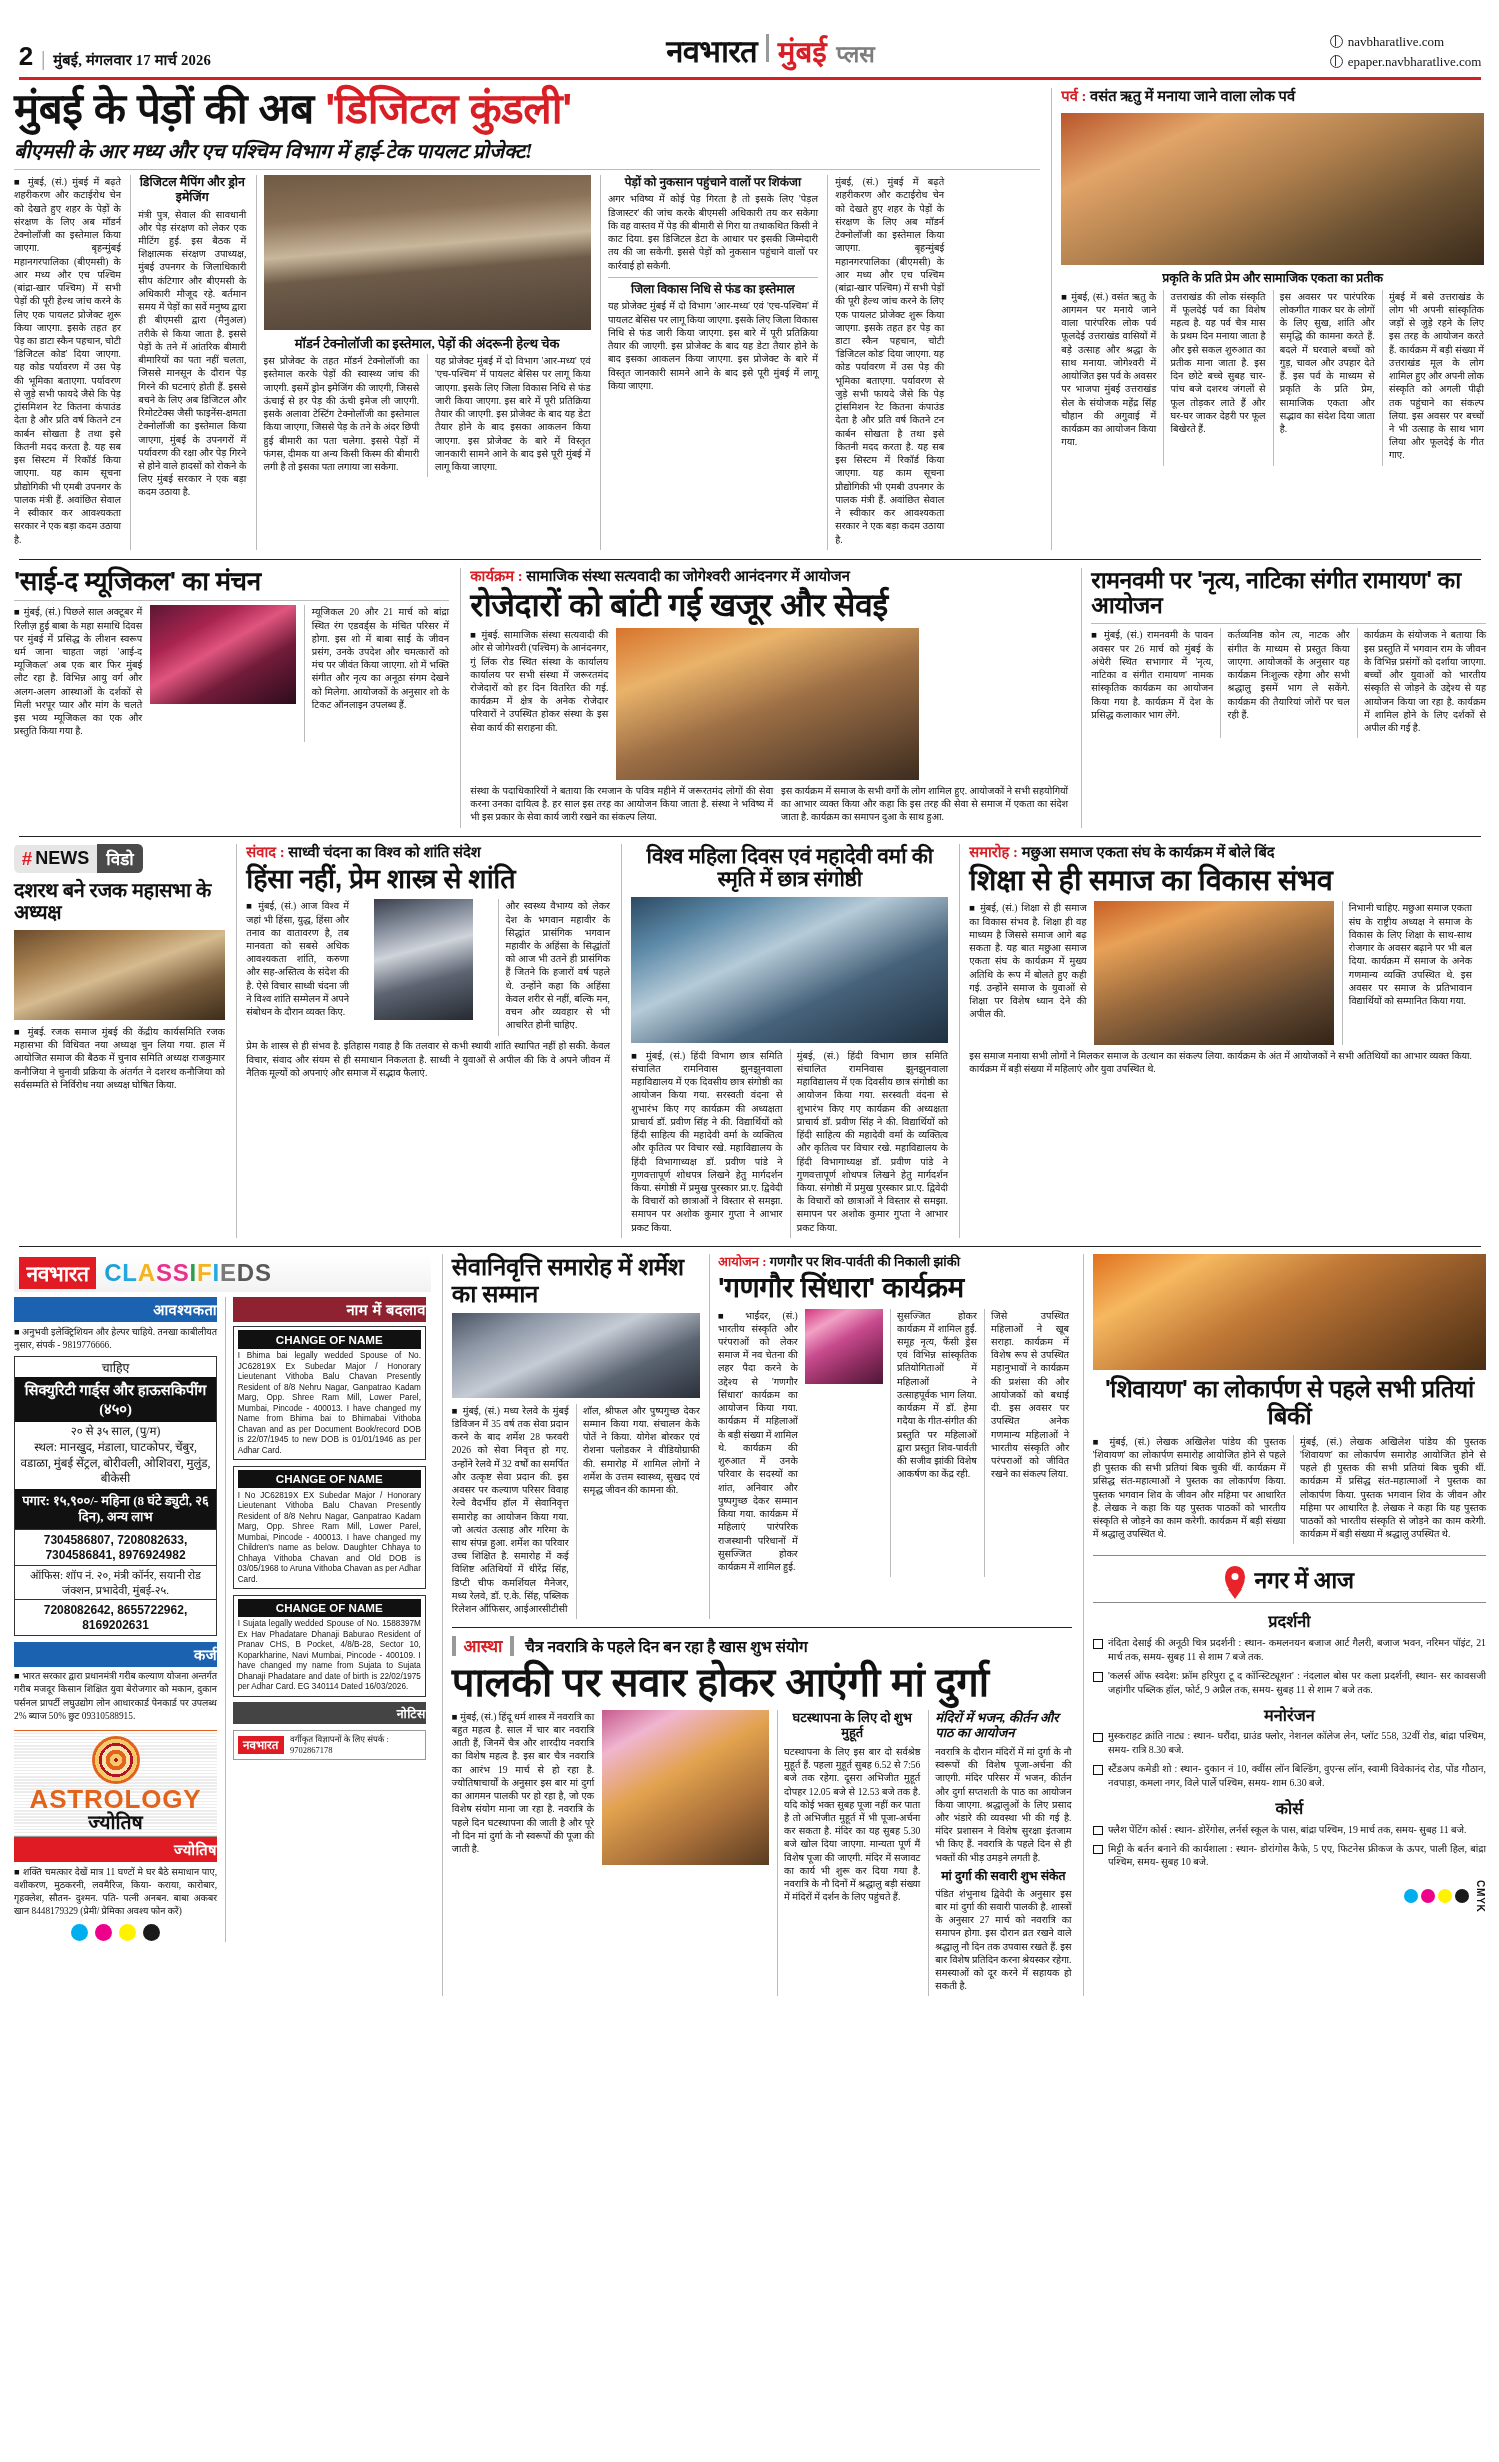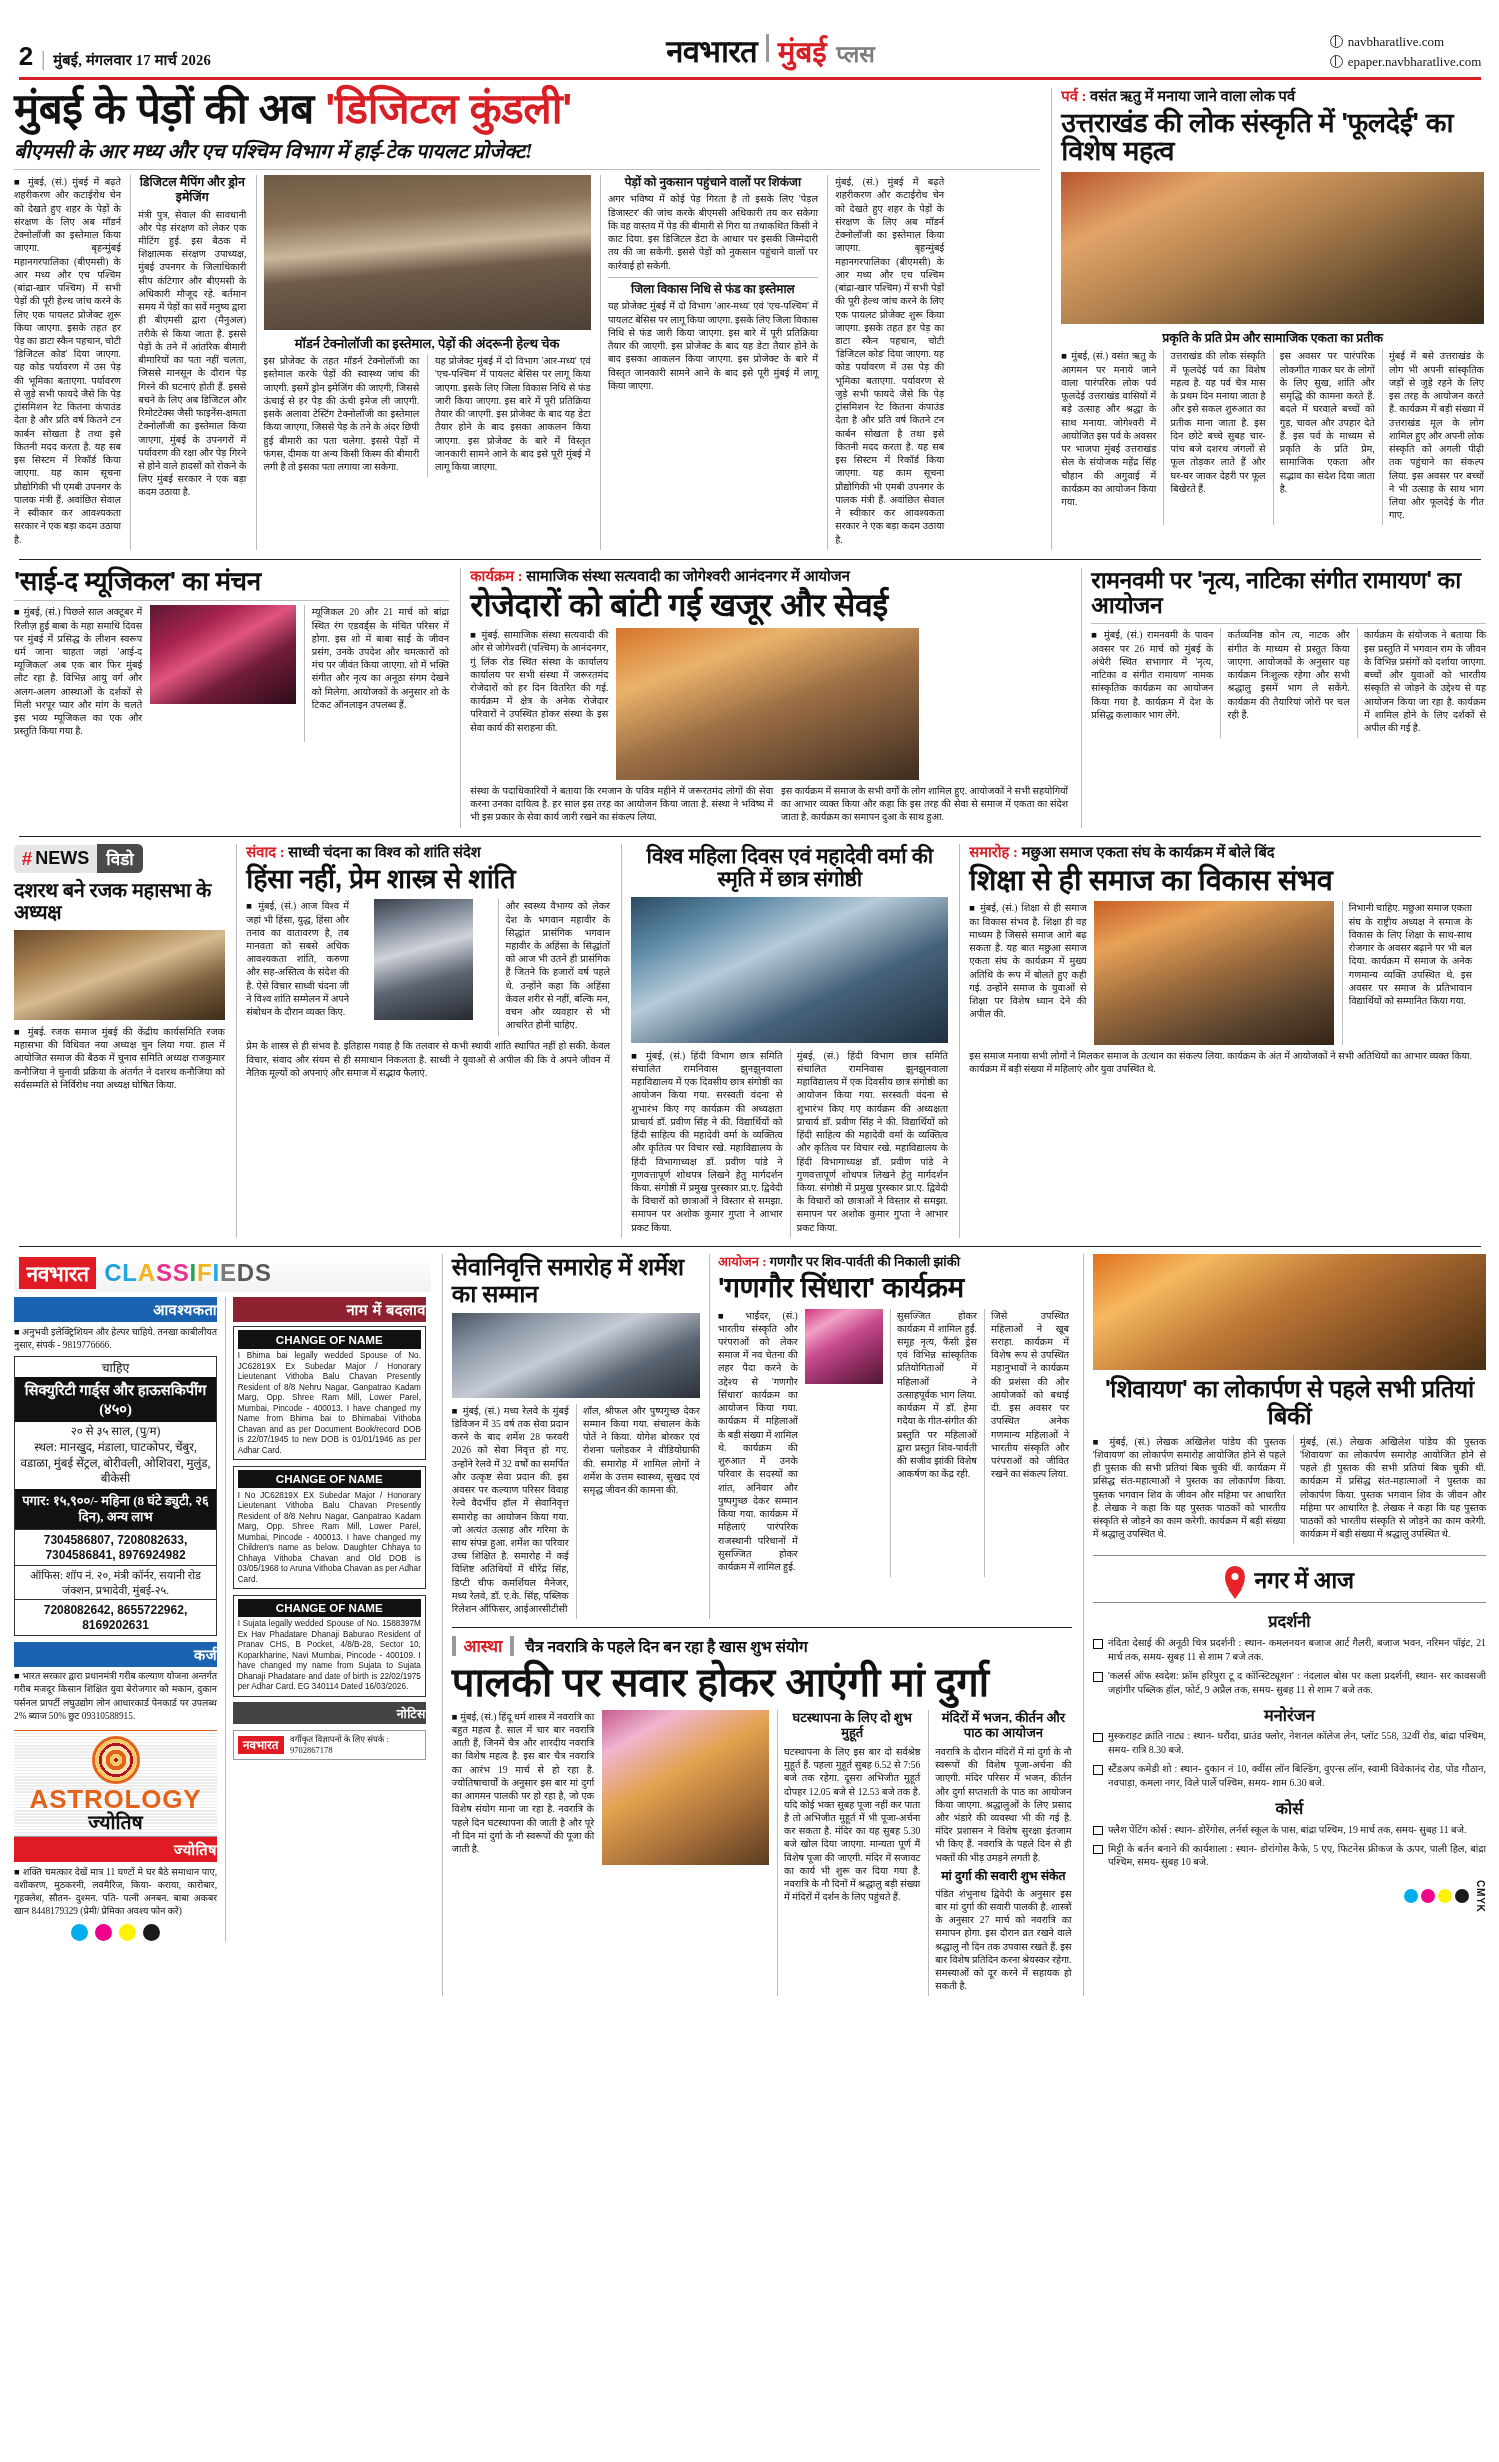--- a/index.html
+++ b/index.html
@@ -188,21 +188,20 @@
             </div>
         </div>
       </div>
     </div>
 
     <div style="width:432px;" class="vdiv">
       <div style="padding-left:9.3px;">
         <div class="kicker">
           <span class="k">पर्व :</span><span> वसंत ऋतु में मनाया जाने वाला लोक पर्व</span>
         </div>
-        <div class="hl" style="font-size:27px;margin-top:4.7px;">उत्तराखंड की लोक संस्कृति में 'फूलदेई' का विशेष महत्व</div>
         <div class="photo ph-uttara" style="height:152px;margin-top:7px;"></div>
         <div style="text-align:center;font-weight:bold;font-size:12.4px;line-height:1.2;margin:6.2px 0 3.9px;">प्रकृति के प्रति प्रेम और सामाजिक एकता का प्रतीक</div>
         <div style="display:flex;gap:7px;">
           <div class="body-txt" style="width:98px;">
               <p><span class="bull">■</span> <span>मुंबई, (सं.) वसंत ऋतु के आगमन पर मनाये जाने वाला पारंपरिक लोक पर्व फूलदेई उत्तराखंड वासियों में बड़े उत्साह और श्रद्धा के साथ मनाया. जोगेश्वरी में आयोजित इस पर्व के अवसर पर भाजपा मुंबई उत्तराखंड सेल के संयोजक महेंद्र सिंह चौहान की अगुवाई में कार्यक्रम का आयोजन किया गया.</span></p>
             </div>
           <div class="body-txt vdiv" style="width:98px;padding-left:6.2px;">
               <p>उत्तराखंड की लोक संस्कृति में फूलदेई पर्व का विशेष महत्व है. यह पर्व चैत्र मास के प्रथम दिन मनाया जाता है और इसे सकल शुरुआत का प्रतीक माना जाता है. इस दिन छोटे बच्चे सुबह चार-पांच बजे दशरथ जंगलों से फूल तोड़कर लाते हैं और घर-घर जाकर देहरी पर फूल बिखेरते हैं.</p>
             </div>
           <div class="body-txt vdiv" style="width:98px;padding-left:6.2px;">
@@ -503,21 +502,21 @@
             <div style="width:144px;" class="vdiv">
               <div style="padding-left:6.2px;">
                 <div style="text-align:center;font-weight:bold;font-size:13px;line-height:1.2;margin-bottom:3.9px;">घटस्थापना के लिए दो शुभ मुहूर्त</div>
                 <div class="body-txt">
                     <p>घटस्थापना के लिए इस बार दो सर्वश्रेष्ठ मुहूर्त हैं. पहला मुहूर्त सुबह 6.52 से 7:56 बजे तक रहेगा. दूसरा अभिजीत मुहूर्त दोपहर 12.05 बजे से 12.53 बजे तक है. यदि कोई भक्त सुबह पूजा नहीं कर पाता है तो अभिजीत मुहूर्त में भी पूजा-अर्चना कर सकता है. मंदिर का यह सुबह 5.30 बजे खोल दिया जाएगा. मान्यता पूर्ण मैं विशेष पूजा की जाएगी. मंदिर में सजावट का कार्य भी शुरू कर दिया गया है. नवरात्रि के नौ दिनों में श्रद्धालु बड़ी संख्या में मंदिरों में दर्शन के लिए पहुंचते हैं.</p>
                   </div>
               </div>
             </div>
             <div style="width:144px;" class="vdiv">
               <div style="padding-left:6.2px;">
-                <div style="text-align:center;font-weight:bold;font-size:13px;line-height:1.2;margin-bottom:3.9px;">मंदिरों में भजन, कीर्तन और पाठ का आयोजन</div>
+                <div style="text-align:left;font-weight:bold;font-size:13px;line-height:1.2;margin-bottom:3.9px;font-style:italic;">मंदिरों में भजन, कीर्तन और पाठ का आयोजन</div>
                 <div class="body-txt">
                     <p>नवरात्रि के दौरान मंदिरों में मां दुर्गा के नौ स्वरूपों की विशेष पूजा-अर्चना की जाएगी. मंदिर परिसर में भजन, कीर्तन और दुर्गा सप्तशती के पाठ का आयोजन किया जाएगा. श्रद्धालुओं के लिए प्रसाद और भंडारे की व्यवस्था भी की गई है. मंदिर प्रशासन ने विशेष सुरक्षा इंतजाम भी किए हैं. नवरात्रि के पहले दिन से ही भक्तों की भीड़ उमड़ने लगती है.</p>
                   </div>
                 <div style="text-align:center;font-weight:bold;font-size:12.4px;line-height:1.2;margin:4.7px 0 3.1px;">मां दुर्गा की सवारी शुभ संकेत</div>
                 <div class="body-txt">
                     <p>पंडित शंभुनाथ द्विवेदी के अनुसार इस बार मां दुर्गा की सवारी पालकी है. शास्त्रों के अनुसार 27 मार्च को नवरात्रि का समापन होगा. इस दौरान व्रत रखने वाले श्रद्धालु नौ दिन तक उपवास रखते हैं. इस बार विशेष प्रतिदिन करना श्रेयस्कर रहेगा. समस्याओं को दूर करने में सहायक हो सकती है.</p>
                   </div>
               </div>
             </div>
           </div>

